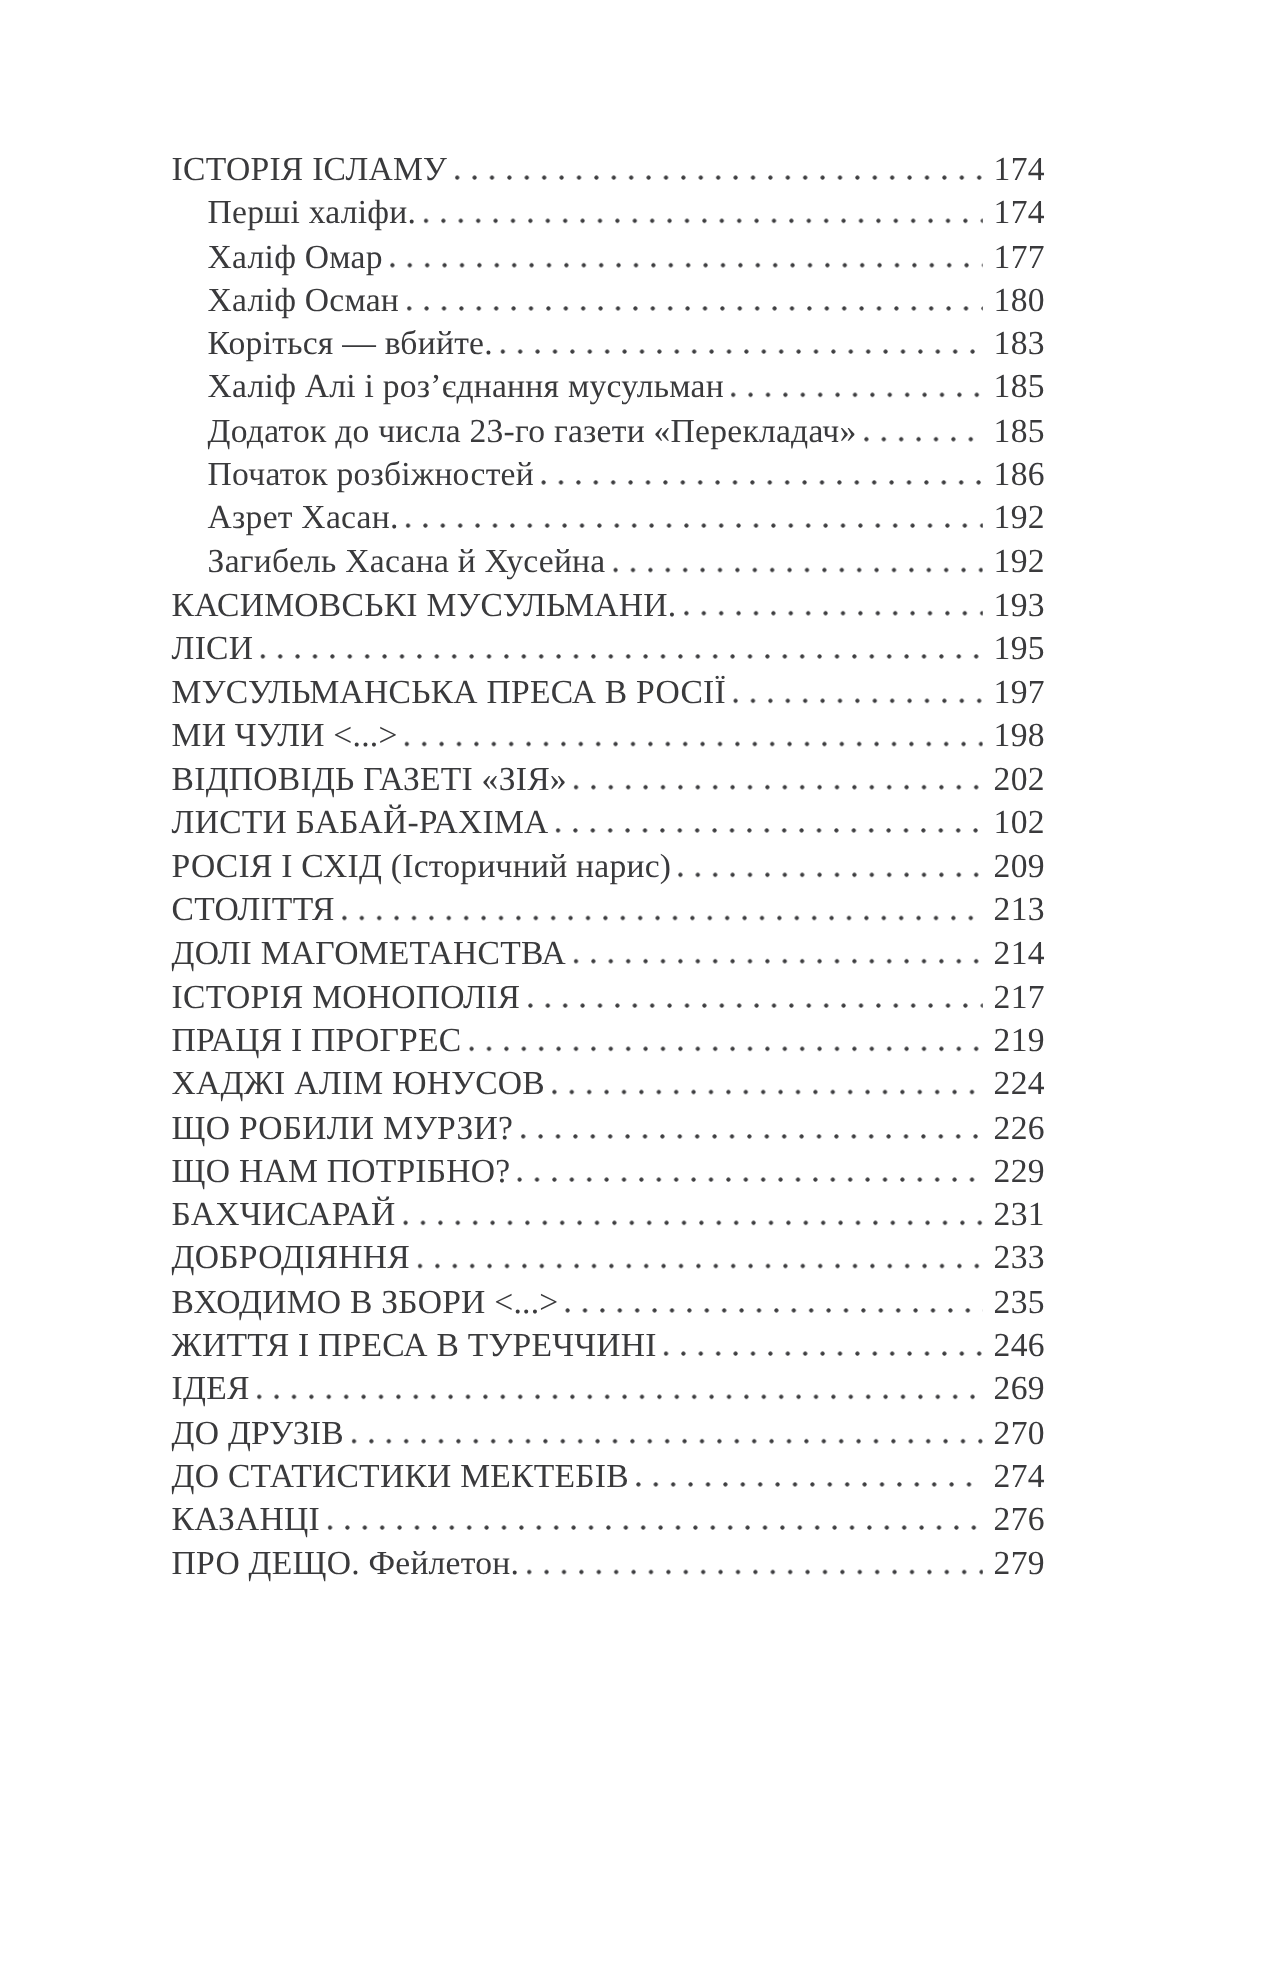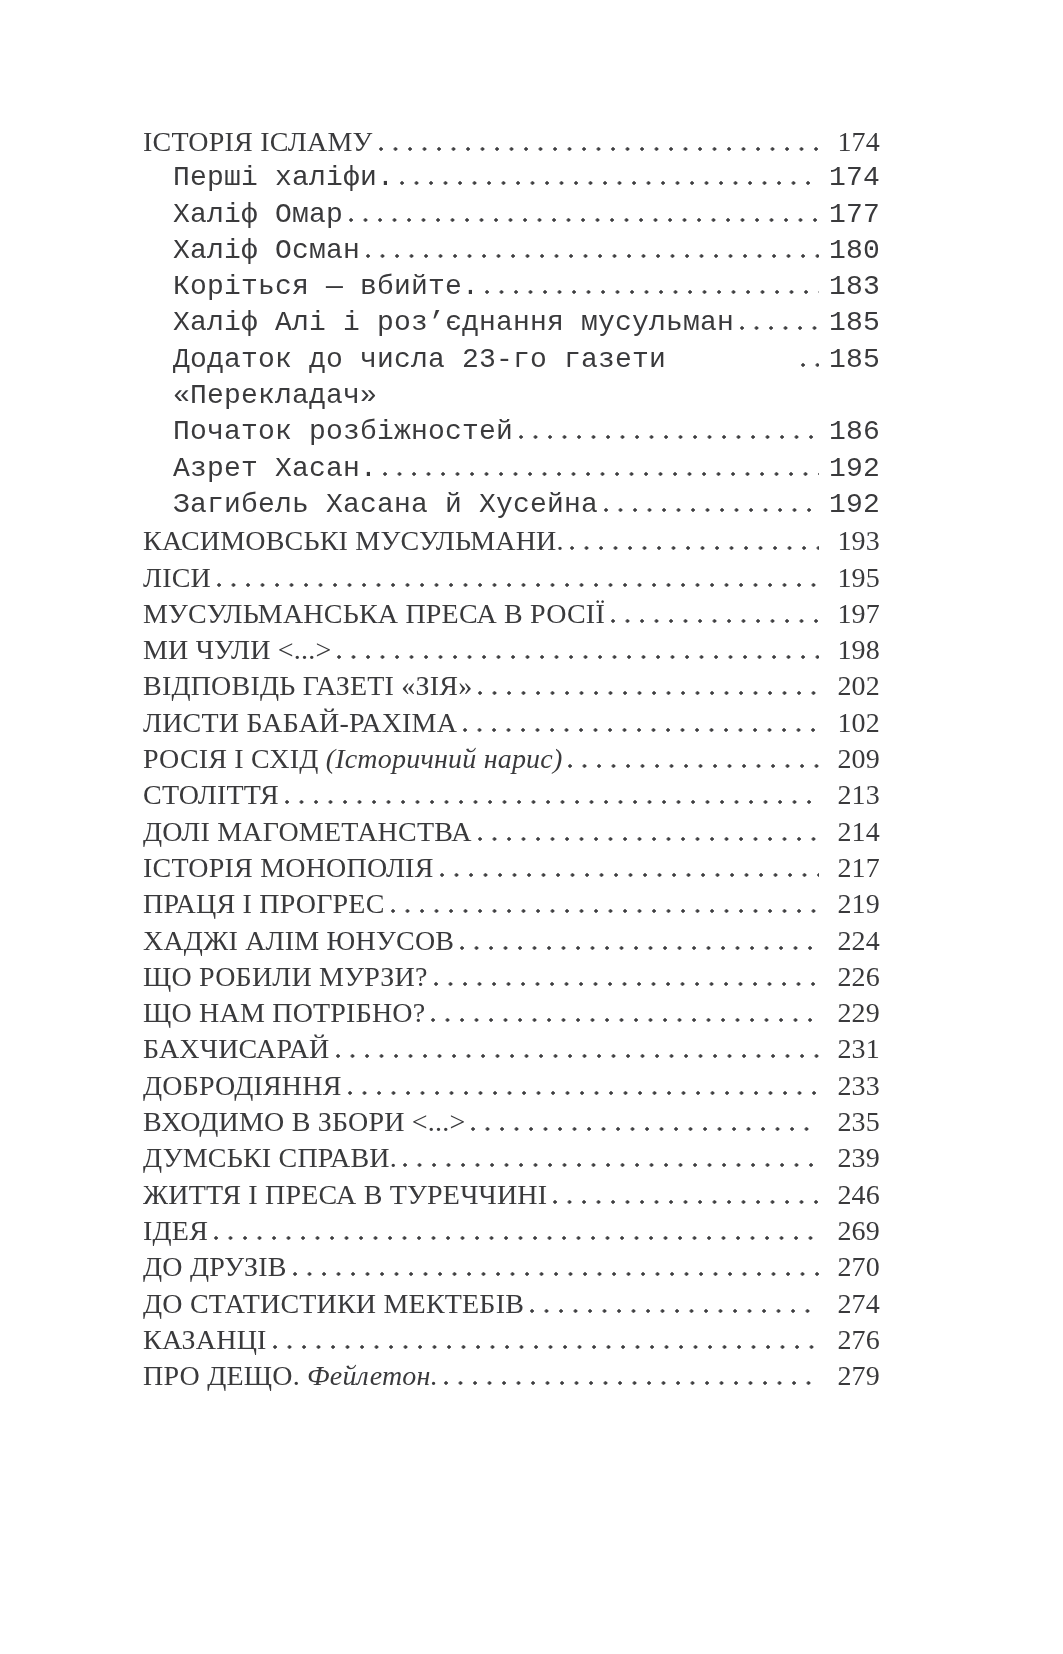--- a/index.html
+++ b/index.html
@@ -31,43 +31,41 @@
   }
   .row {
     display: flex;
     align-items: baseline;
     line-height: 36.3px;
     font-size: 28px;
     letter-spacing: 0.2px;
   }
   .row.lvl1 {
     padding-left: 30px;
-    font-family: Liberation Mono, monospace;
   }
   .title {
     white-space: pre-wrap;
     flex: 0 1 auto;
   }
   .title .it {
-    font-style: italic;
   }
   .leader {
     flex: 1 1 auto;
     min-width: 18px;
     height: 4px;
     margin: 0 9px 0 6px;
     background-image: radial-gradient(circle at 2px 2px, #3e3e40 1.45px, rgba(0,0,0,0) 2.0px);
     background-size: 14.5px 4px;
     background-repeat: repeat-x;
     background-position: left bottom;
   }
   .pagenum {
     flex: 0 0 auto;
     min-width: 52px;
-    text-align: right;
+    text-align: left;
     white-space: nowrap;
   }
 </style>
 </head>
 <body style="color: rgb(58, 58, 60); background: rgb(255, 255, 255);">
 
 <div class="page">
   <div class="toc" id="toc-list">
       <div class="row lvl0">
     <span class="title"><span>ІСТОРІЯ ІСЛАМУ</span></span>
@@ -198,25 +196,20 @@
     <span class="title"><span>ДОБРОДІЯННЯ</span></span>
     <span class="leader"></span>
     <span class="pagenum">233</span>
   </div>
       <div class="row lvl0">
     <span class="title"><span>ВХОДИМО В ЗБОРИ &lt;...&gt;</span></span>
     <span class="leader"></span>
     <span class="pagenum">235</span>
   </div>
       <div class="row lvl0">
-    <span class="title"><span>ДУМСЬКІ СПРАВИ.</span></span>
-    <span class="leader"></span>
-    <span class="pagenum">239</span>
-  </div>
-      <div class="row lvl0">
     <span class="title"><span>ЖИТТЯ І ПРЕСА В ТУРЕЧЧИНІ</span></span>
     <span class="leader"></span>
     <span class="pagenum">246</span>
   </div>
       <div class="row lvl0">
     <span class="title"><span>ІДЕЯ</span></span>
     <span class="leader"></span>
     <span class="pagenum">269</span>
   </div>
       <div class="row lvl0">

